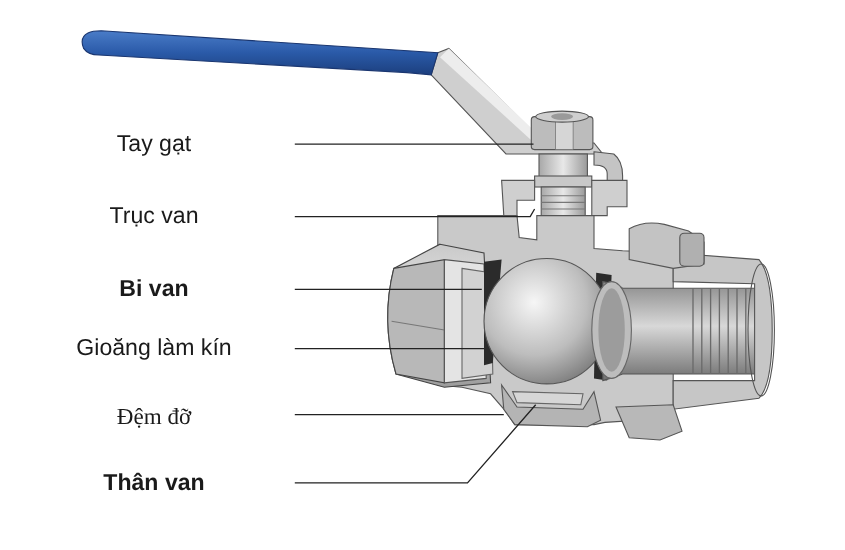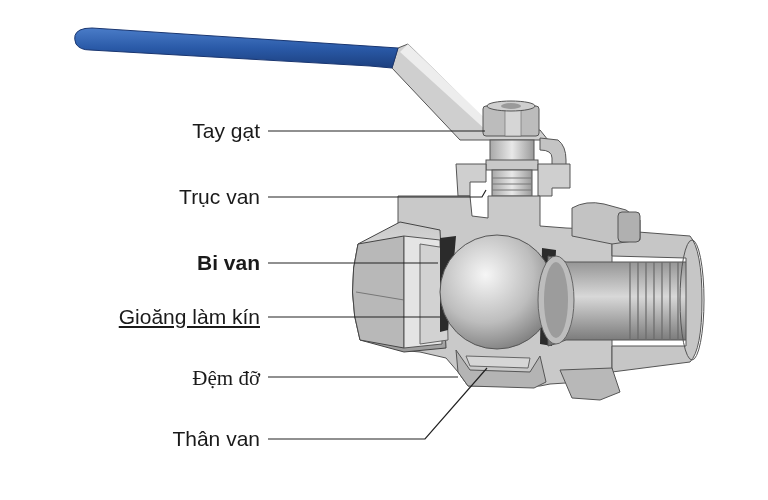--- a/index.html
+++ b/index.html
@@ -1,20 +1,20 @@
 <!DOCTYPE html>
 <html><head>
 <meta charset="utf-8">
 <style>
   html, body { margin: 0; padding: 0; background: #ffffff; }
   body { width: 768px; height: 500px; position: relative; overflow: hidden;
          font-family: "Liberation Sans", "DejaVu Sans", sans-serif; }
   #diagram { position: absolute; left: 0; top: 0; width: 768px; height: 500px; }
   .label { position: absolute; font-size: 21px; color: #1a1a1a; white-space: nowrap;
-           text-align: right; width: 240px; line-height: 24px; }
+           text-align: center; width: 240px; line-height: 24px; }
 </style>
 </head>
 <body>
 
 <svg id="diagram" viewBox="0 0 768 500" xmlns="http://www.w3.org/2000/svg">
   <defs>
     <linearGradient id="gBlue" x1="0" y1="0" x2="0" y2="1">
       <stop offset="0" stop-color="#4a7cc8"></stop>
       <stop offset="0.5" stop-color="#2a5aa8"></stop>
       <stop offset="1" stop-color="#1c3f7e"></stop>
@@ -125,15 +125,15 @@
     <polyline points="268,263 438,263"></polyline>
     <polyline points="268,317 440,317"></polyline>
     <polyline points="268,377 458,377"></polyline>
     <polyline points="268,439 425,439 487,368"></polyline>
   </g>
 </svg>
 
 <div class="label" style="left:20px; top:119px;">Tay gạt</div>
 <div class="label" style="left:20px; top:185px;">Trục van</div>
 <div class="label" style="left:20px; top:251px;font-weight:bold;">Bi van</div>
-<div class="label" style="left:20px; top:305px;text-decoration:underline;">Gioăng làm kín</div>
+<div class="label" style="left:20px; top:305px;">Gioăng làm kín</div>
 <div class="label" style="left:20px; top:366px;font-family:Liberation Serif, serif;">Đệm đỡ</div>
-<div class="label" style="left:20px; top:427px;">Thân van</div>
+<div class="label" style="left:20px; top:427px;font-weight:bold;">Thân van</div>
 
 </body></html>

